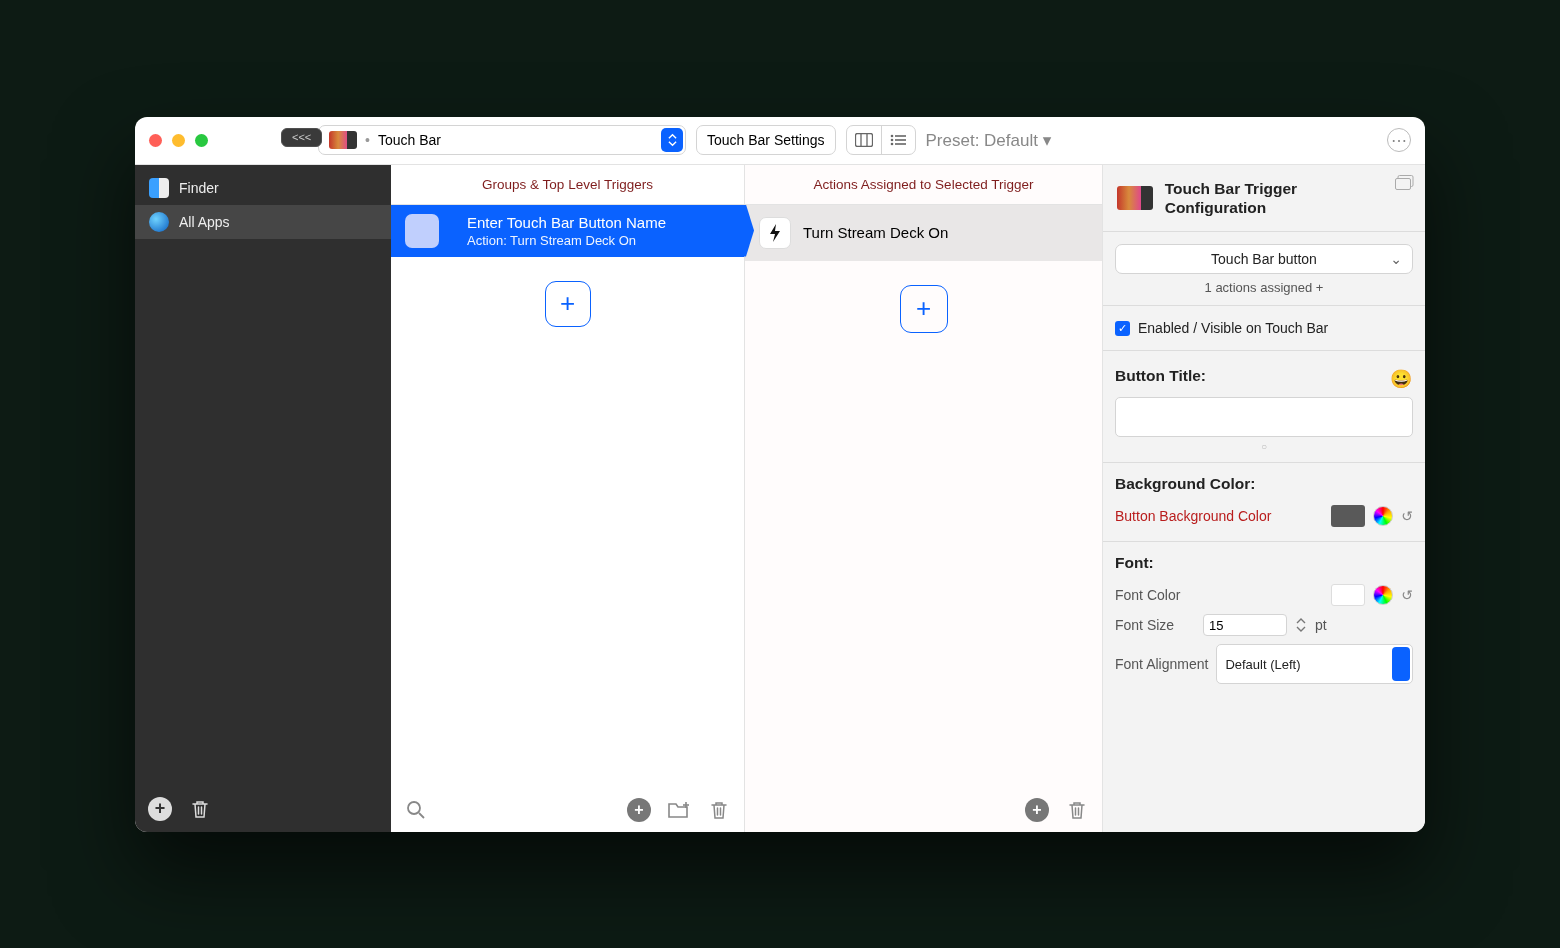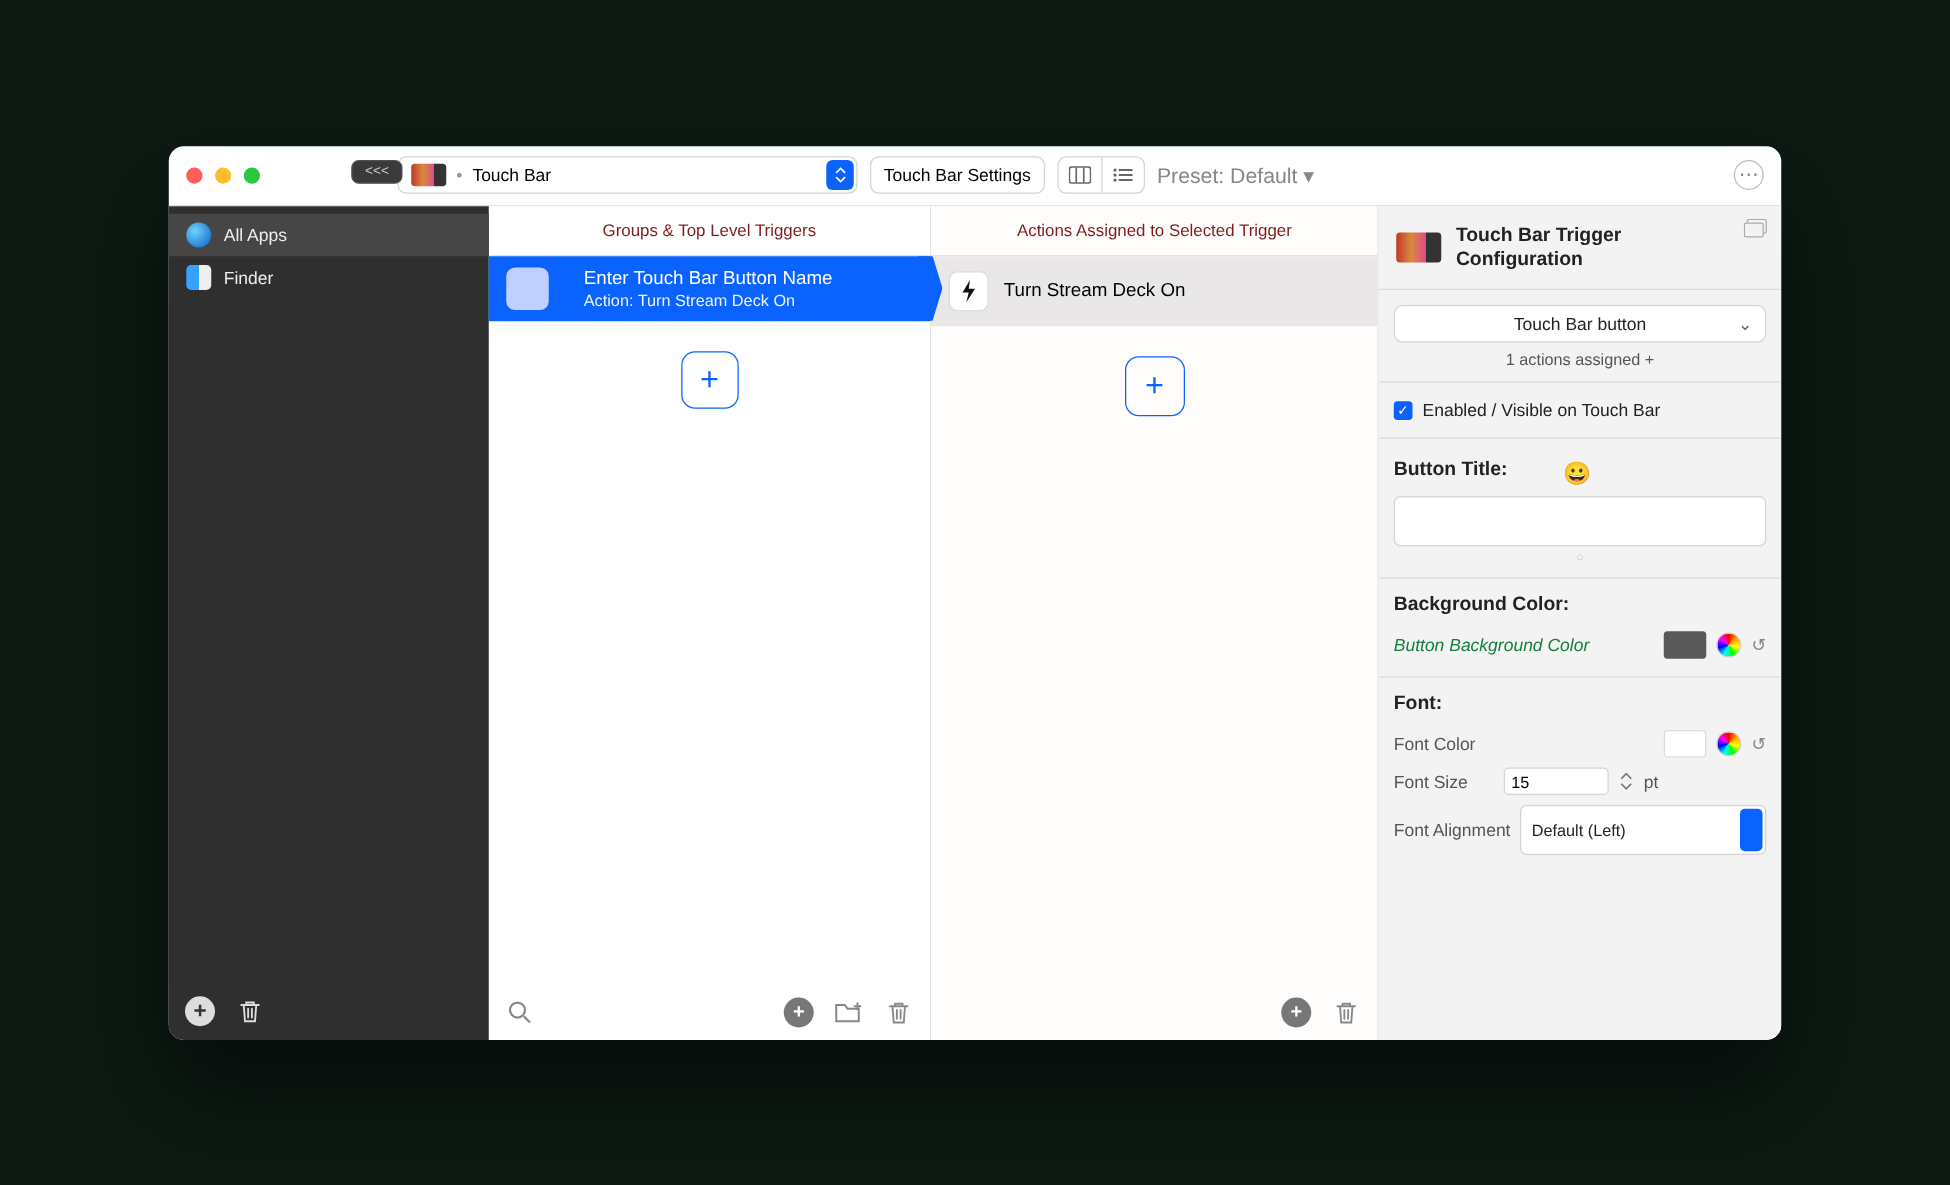--- a/index.html
+++ b/index.html
@@ -124,27 +124,27 @@
       <span class="preset">Preset: Default ▾</span>
       <div class="circ">⋯</div>
     </div>
   </div>
 
   <div class="body">
 
     <div class="sidebar">
       <div class="back-pill sb-back">&lt;&lt;&lt;</div>
       <div style="height:6px;"></div>
+      <div class="sb-item">
+        <div class="sb-ic finder"></div>
+        <span>Finder</span>
+      </div>
       <div class="sb-item sel">
         <div class="sb-ic globe"></div>
         <span>All Apps</span>
-      </div>
-      <div class="sb-item">
-        <div class="sb-ic finder"></div>
-        <span>Finder</span>
       </div>
       <div class="sb-footer">
         <div class="fbtn">
             <div class="fplus">+</div>
           </div>
         <div class="fbtn">
           <svg width="18" height="20" viewBox="0 0 18 20">
               <path d="M2 5h14M6 5V3h6v2M4 5l1 13h8l1-13M7.5 8v7M10.5 8v7" stroke="#ddd" stroke-width="1.5" fill="none" stroke-linecap="round"></path>
             </svg>
         </div>
@@ -229,32 +229,32 @@
       <div class="assigned">1 actions assigned +</div>
 
       <div class="sect">
         <div class="row">
           <div class="chk">✓</div>
           <span>Enabled / Visible on Touch Bar</span>
         </div>
       </div>
 
       <div class="sect">
-        <div class="row" style="justify-content:flex-start;gap:45px;">
+        <div class="row" style="justify-content:space-between;gap:45px;">
           <h4>Button Title:</h4>
           <span style="font-size:18px;">😀</span>
         </div>
         <div class="titleinp"></div>
         <div class="grab">○</div>
       </div>
 
       <div class="sect">
         <h4>Background Color:</h4>
         <div class="row">
-          <span style="flex:1;color:#15803d;font-style:italic;">Button Background Color</span>
+          <span style="flex:1;color:#b91c1c;">Button Background Color</span>
           <div class="swatch" style="background:#595959;"></div>
           <div class="wheel"></div>
           <span class="reset">↺</span>
         </div>
       </div>
 
       <div class="sect">
         <h4>Font:</h4>
         <div class="row">
           <span style="flex:1;color:#555;">Font Color</span>

